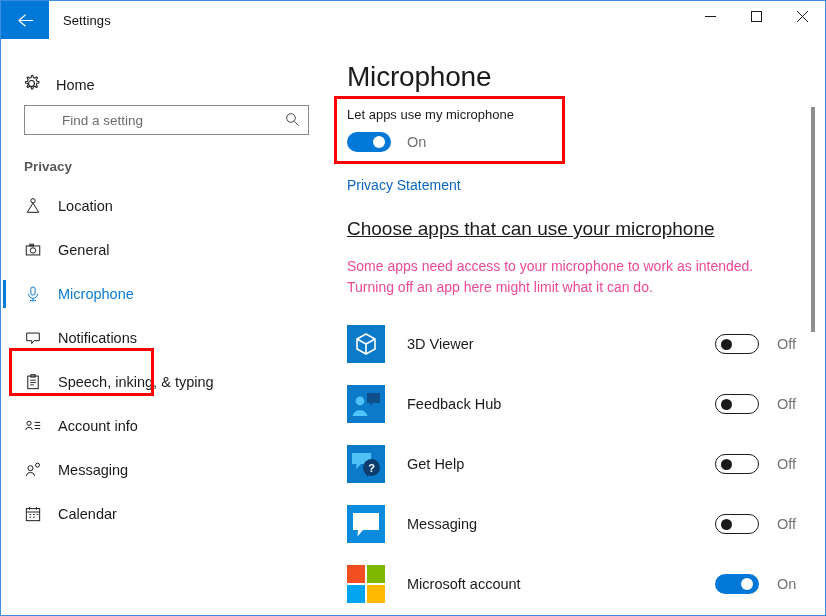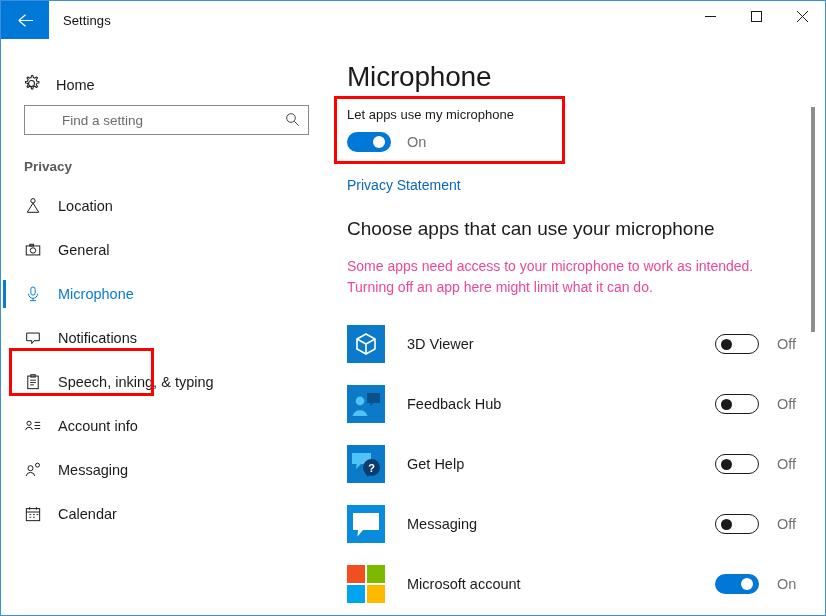--- a/index.html
+++ b/index.html
@@ -147,21 +147,21 @@
     margin-left: 16px; font-size: 14.5px; color: #737373;
   }
   .privacy-link {
     display: inline-block;
     margin: 25px 0 0 22px;
     font-size: 14px; color: #0a66c2; cursor: pointer;
   }
 
   .section-title {
     margin: 24px 0 0 22px;
-    font-size: 19px; font-weight: 400; color: #1b1b1b;
+    font-size: 19px; font-weight: 400; color: #1b1b1b; text-decoration: underline;
   }
   .section-desc {
     margin: 16px 0 0 22px;
     width: 420px;
     font-size: 14px; line-height: 21px; color: #ec4899;
   }
 
   .app-list { margin-top: 16px; }
   .app-row {
     display: flex; align-items: center;

